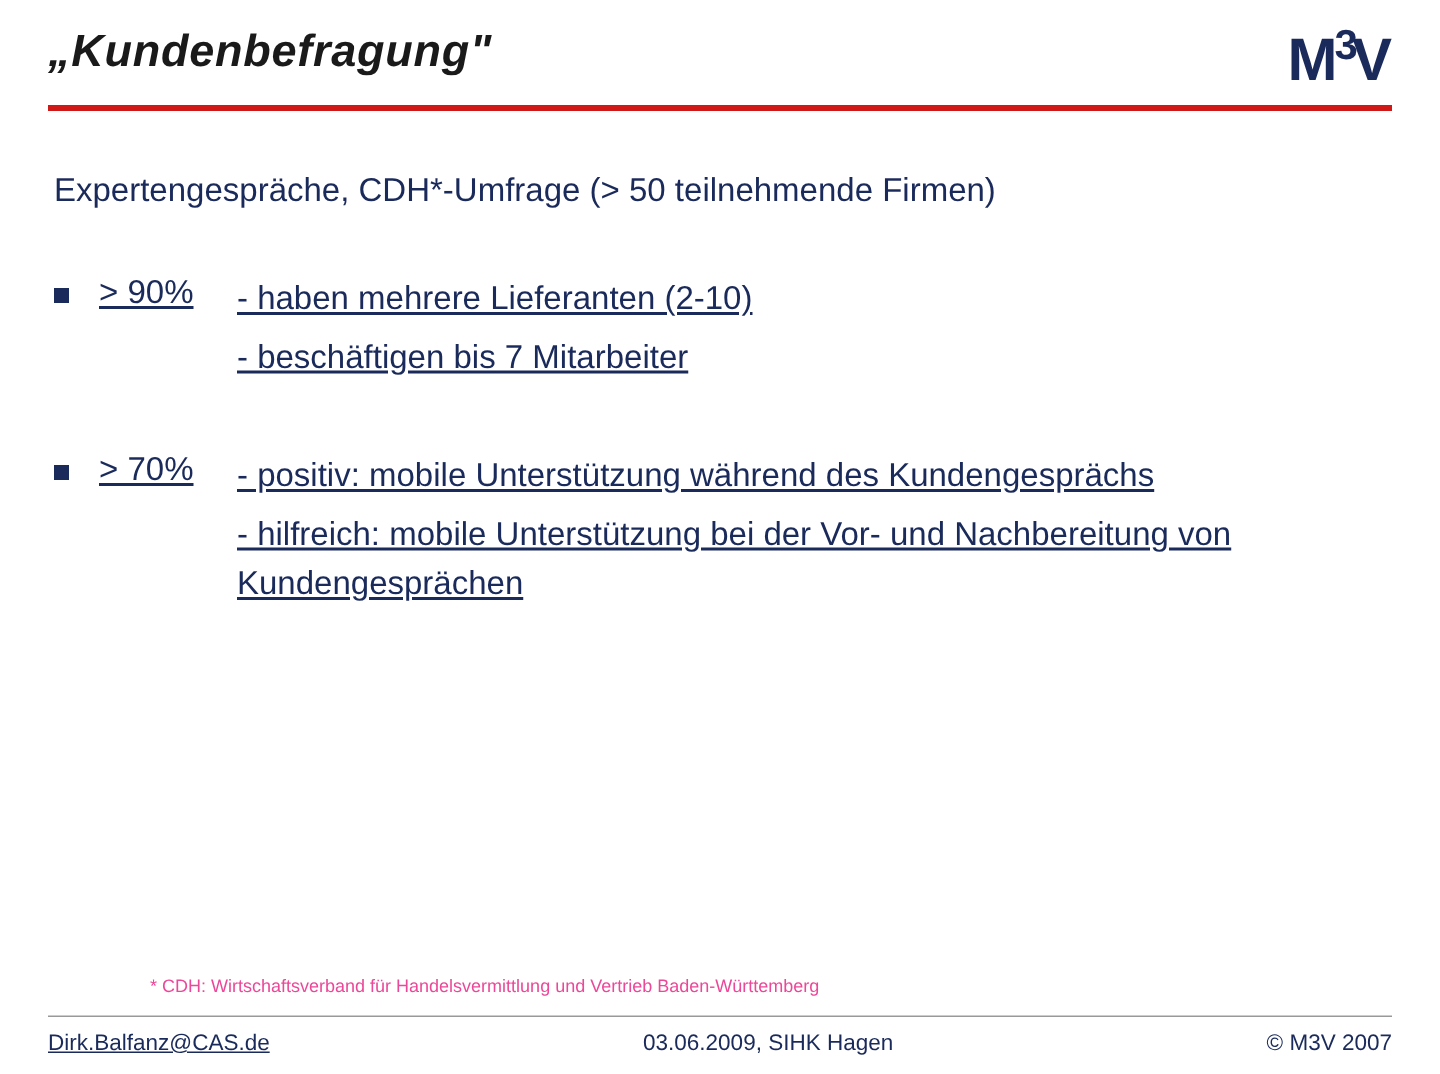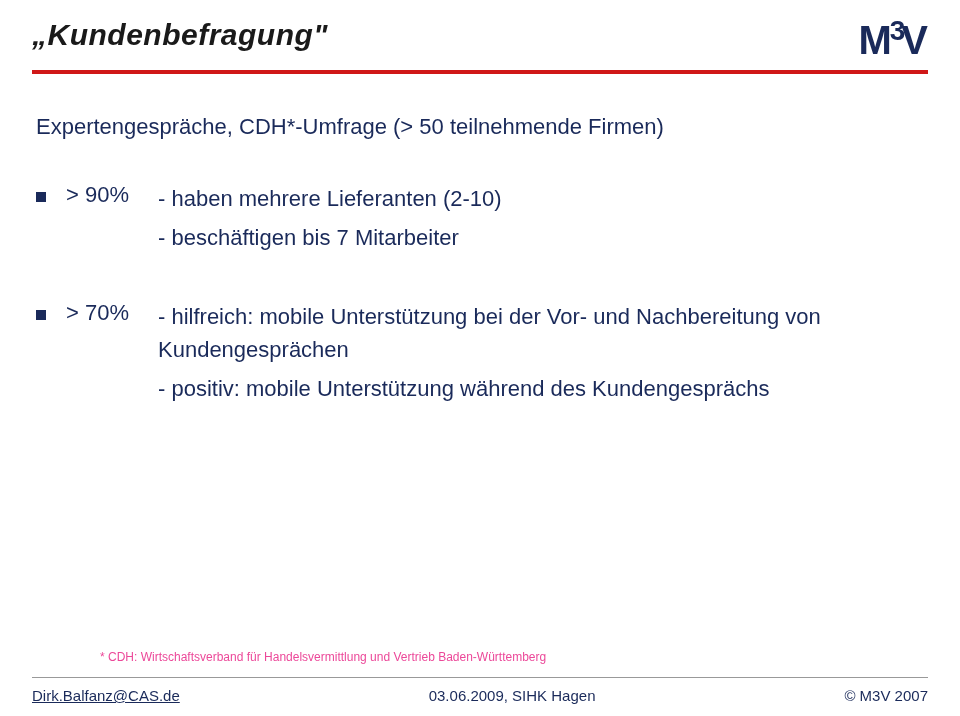--- a/index.html
+++ b/index.html
@@ -69,20 +69,21 @@
     color: #1a2a5a;
   }
   .subtitle {
     font-size: 22px;
     margin-bottom: 42px;
   }
   .bullet-row {
     display: flex;
     align-items: flex-start;
     margin-bottom: 12px;
+    text-decoration: underline;
   }
   .bullet-square {
     width: 10px;
     height: 10px;
     background: #1a2a5a;
     margin-top: 10px;
     margin-right: 20px;
     flex-shrink: 0;
   }
   .pct {
@@ -154,22 +155,22 @@
       <div class="desc-col">
         <div class="sub-line">- haben mehrere Lieferanten (2-10)</div>
         <div class="sub-line">- beschäftigen bis 7 Mitarbeiter</div>
       </div>
     </div>
 
     <div class="bullet-row">
       <div class="bullet-square"></div>
       <div class="pct">&gt; 70%</div>
       <div class="desc-col">
+        <div class="sub-line">- positiv: mobile Unterstützung während des Kundengesprächs</div>
         <div class="sub-line">- hilfreich: mobile Unterstützung bei der Vor- und Nachbereitung von Kundengesprächen</div>
-        <div class="sub-line">- positiv: mobile Unterstützung während des Kundengesprächs</div>
       </div>
     </div>
   </div>
 
   <div class="footnote">* CDH: Wirtschaftsverband für Handelsvermittlung und Vertrieb Baden-Württemberg</div>
 
   <div class="footer-line"></div>
 
   <div class="footer">
     <a href="#">Dirk.Balfanz@CAS.de</a>

